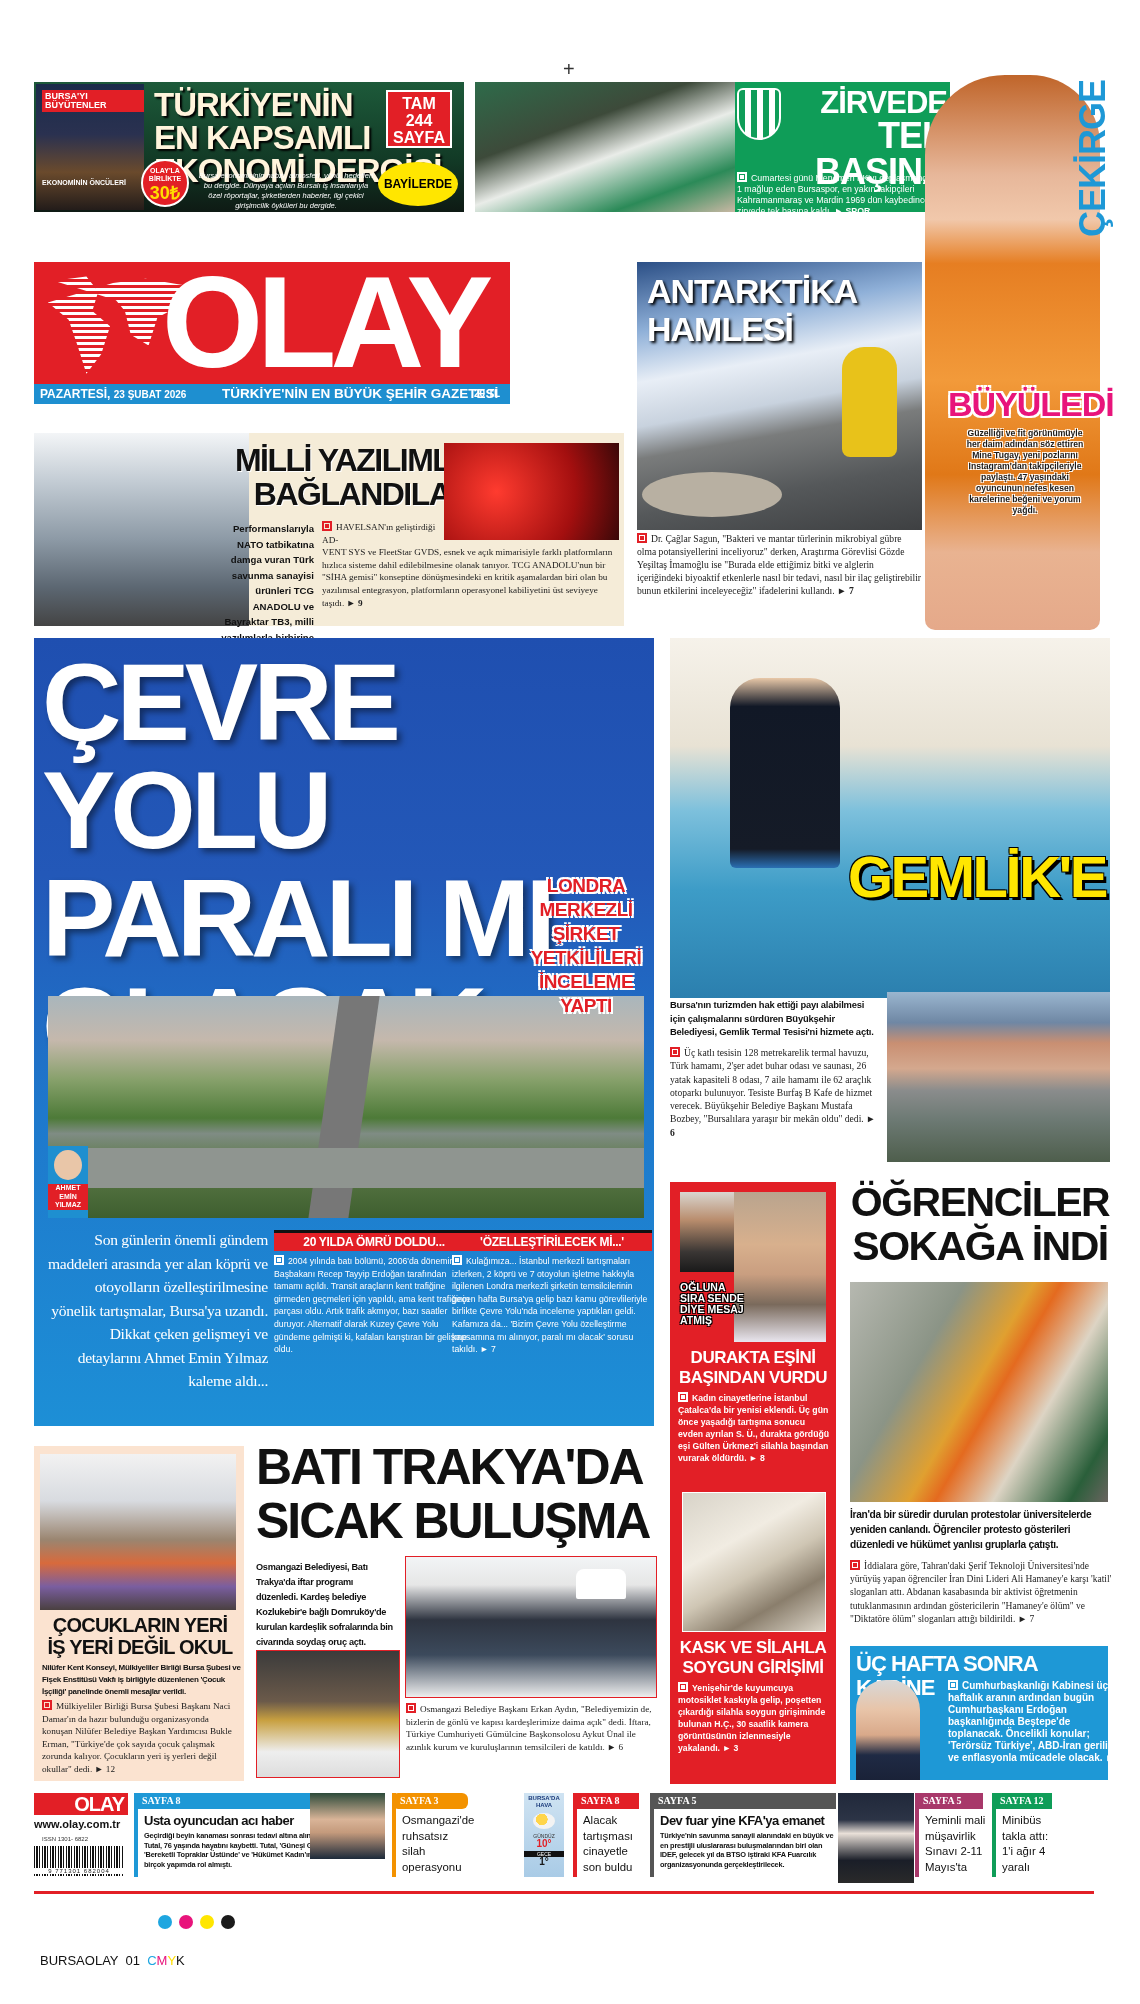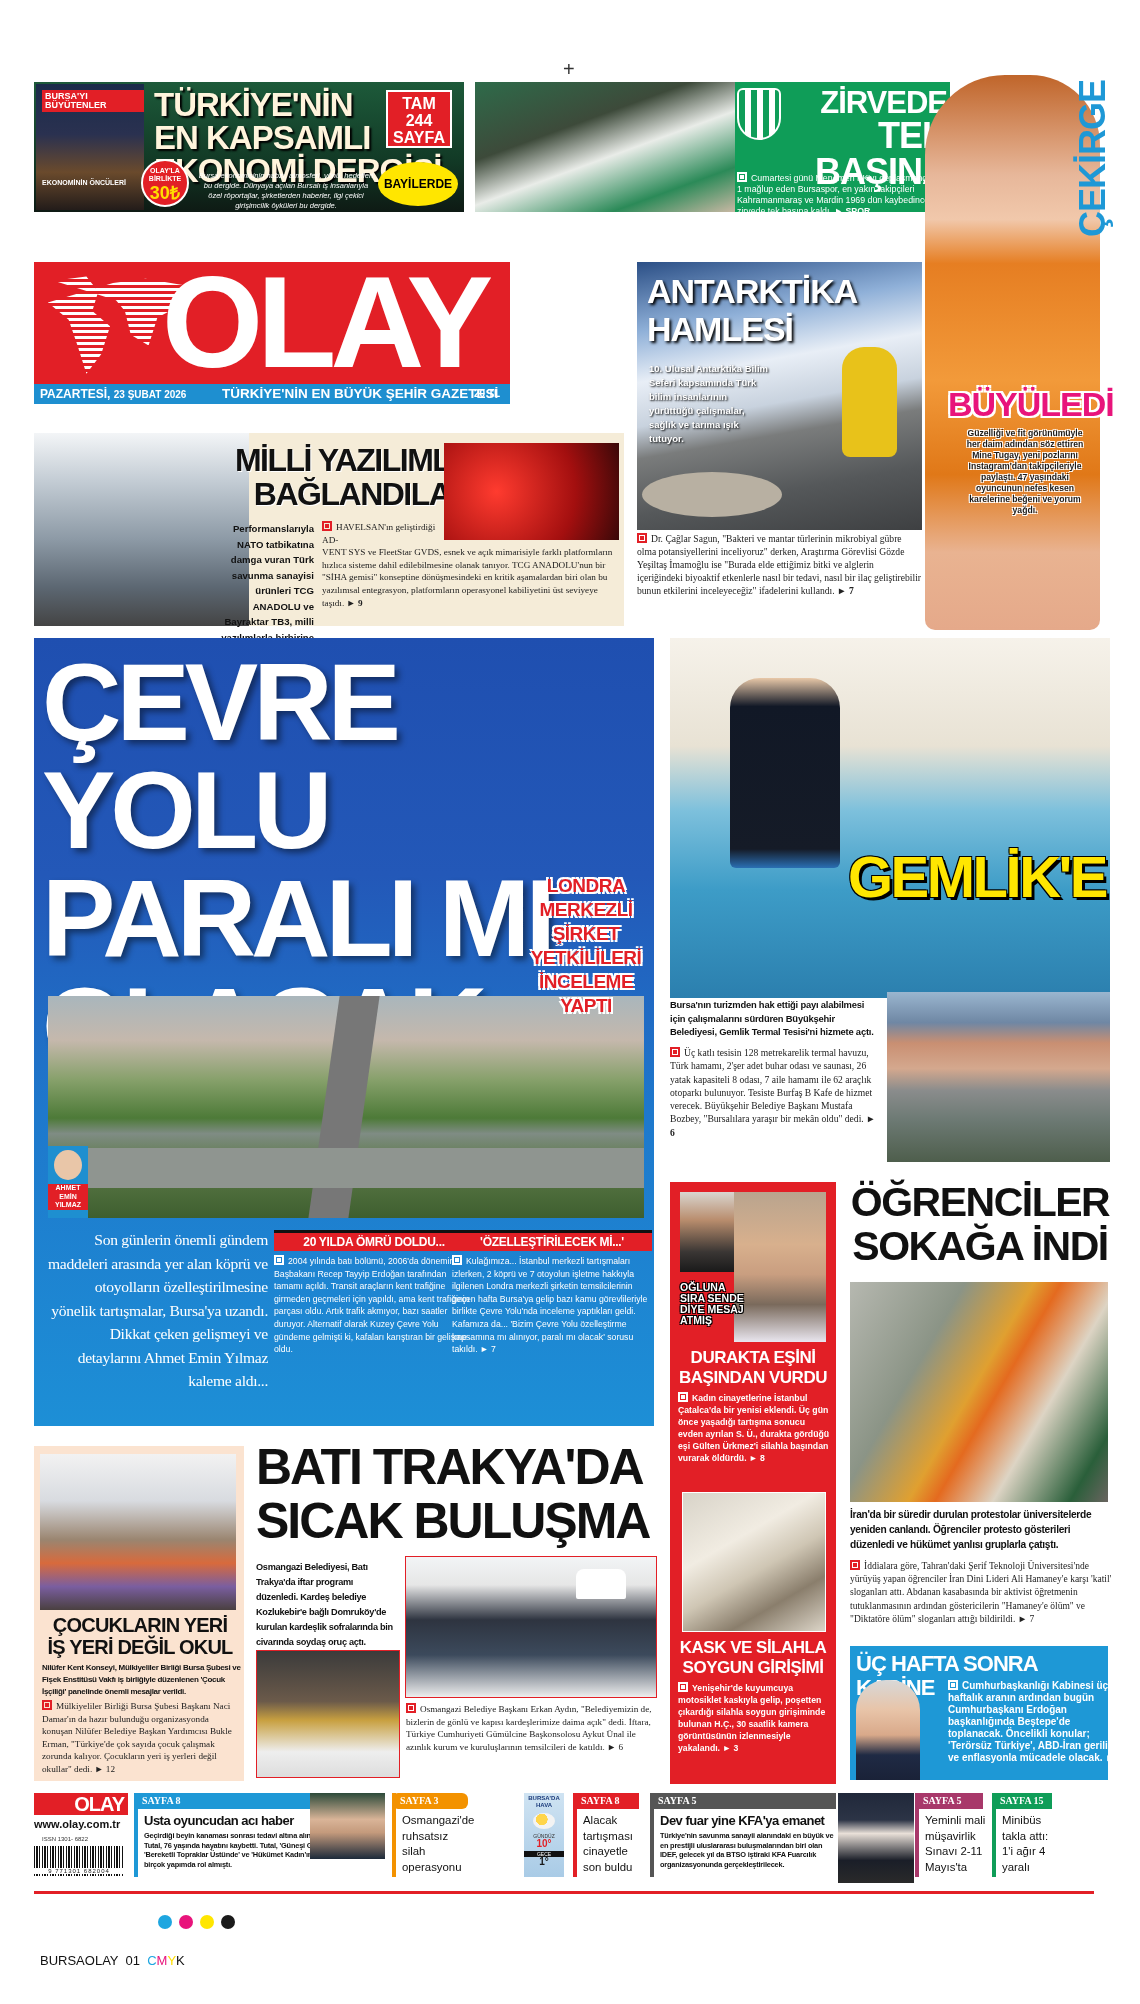--- a/index.html
+++ b/index.html
@@ -207,21 +207,20 @@
   <div class="abs s">TÜRKİYE'NİN EN BÜYÜK ŞEHİR GAZETESİ</div>
   <div class="abs p">20 TL</div>
 </div>
 
 <div class="abs antarktika">
   <div class="abs suit"></div>
   <div class="abs seal"></div>
   <h2 class="abs">
     <span>ANTARKTİKA</span><br><span>HAMLESİ</span>
   </h2>
-  <p class="abs">10. Ulusal Antarktika Bilim Seferi kapsamında Türk bilim insanlarının yürüttüğü çalışmalar, sağlık ve tarıma ışık tutuyor.</p>
 </div>
 <div class="abs ant-text serif">
   <span class="bullet"></span><span>Dr. Çağlar Sagun, "Bakteri ve mantar türlerinin mikrobiyal gübre olma potansiyellerini inceliyoruz" derken, Araştırma Görevlisi Gözde Yeşiltaş İmamoğlu ise "Burada elde ettiğimiz bitki ve alglerin içeriğindeki biyoaktif etkenlerle nasıl bir tedavi, nasıl bir ilaç geliştirebilir bunun etkilerini inceleyeceğiz" ifadelerini kullandı.</span>
   <b>► 7</b>
 </div>
 
 <div class="abs defense">
   <div class="abs ship photo"></div>
   <h2 class="abs">
     <span>MİLLİ YAZILIMLA</span><br><span>BAĞLANDILAR</span>
@@ -368,21 +367,21 @@
 <div class="abs kfa-ph photo"></div>
 
 <div class="abs teaser" style="left:915px;width:70px;">
   <div class="abs bar" style="background:#a8386a;"></div>
   <div class="abs tab" style="background:#a8386a;width:68px;">SAYFA 5</div>
   <div class="abs big" style="width:62px;">Yeminli mali müşavirlik Sınavı 2-11 Mayıs'ta</div>
 </div>
 
 <div class="abs teaser" style="left:992px;width:64px;">
   <div class="abs bar" style="background:#0f9d58;"></div>
-  <div class="abs tab" style="background:#0f9d58;width:60px;">SAYFA 15</div>
+  <div class="abs tab" style="background:#0f9d58;width:60px;">SAYFA 12</div>
   <div class="abs big" style="width:56px;">Minibüs takla attı: 1'i ağır 4 yaralı</div>
 </div>
 
 <div class="abs redline"></div>
 
 <div class="abs dots">
   <span class="dot" style="background:#1ea6e0;"></span><span class="dot" style="background:#e8147b;"></span><span class="dot" style="background:#ffe600;"></span><span class="dot" style="background:#1a1a1a;"></span>
 </div>
 <div class="abs printline">
   <span style="white-space:pre;">BURSAOLAY  01  </span><span class="c">C</span><span class="m">M</span><span class="y">Y</span><span>K</span>

